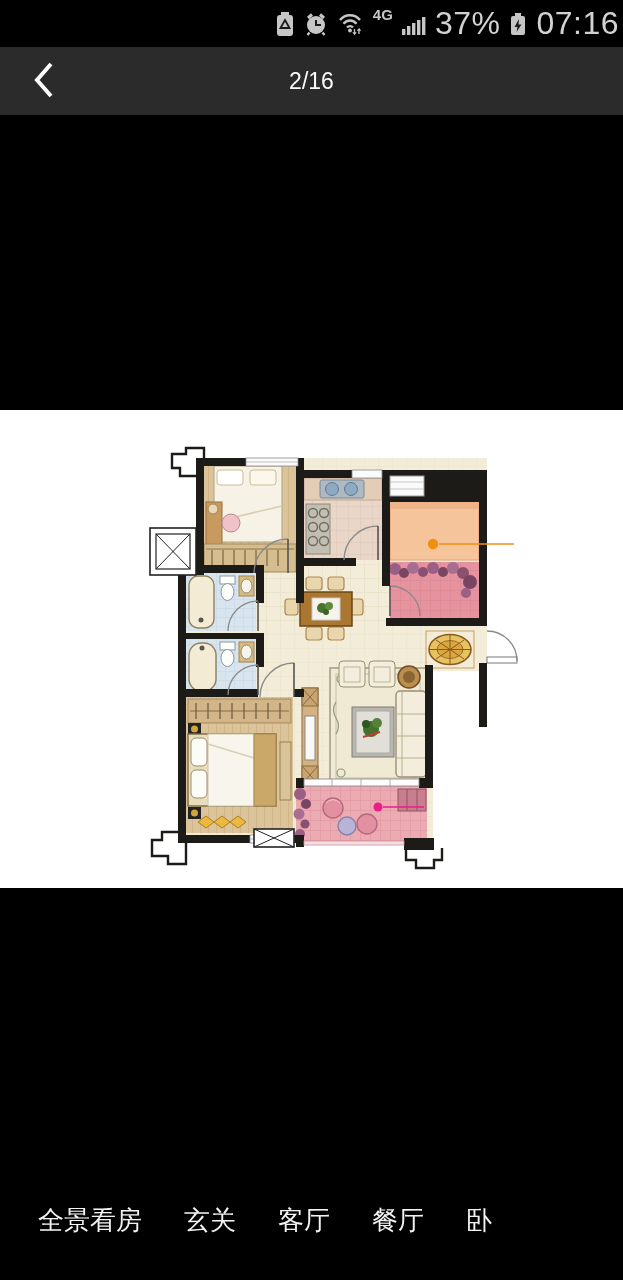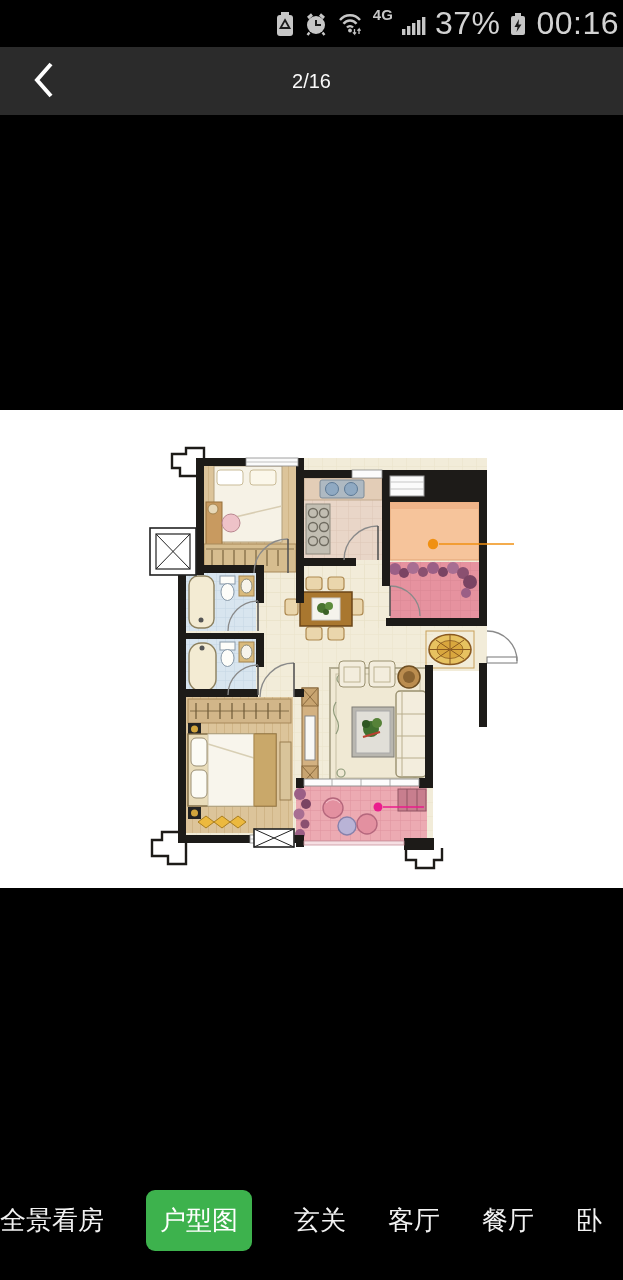--- a/index.html
+++ b/index.html
@@ -9,29 +9,29 @@
   .statusbar{position:absolute;top:0;left:0;right:0;height:47px;display:flex;align-items:center;
              justify-content:flex-end;gap:8px;padding-right:4px;color:#c6c6c6;padding-left:44px;}
   .statusbar svg{display:block;}
   .s-text{font-size:32px;color:#d2d2d2;letter-spacing:0.5px;}
   .net{font-size:15px;font-weight:bold;color:#c6c6c6;align-self:flex-start;margin-top:6px;}
   
   .appbar{position:absolute;top:47px;left:0;right:0;height:68px;background:#2b2b2b;}
   .back{position:absolute;left:22px;top:12px;width:44px;height:44px;display:flex;align-items:center;
         justify-content:center;cursor:pointer;background:none;border:none;padding:0;}
   .title{position:absolute;left:0;right:0;top:0;height:68px;display:flex;align-items:center;
-         justify-content:center;font-size:20px;color:#fafafa;}
+         justify-content:center;font-size:23px;color:#fafafa;}
   
   .photo{position:absolute;top:410px;left:0;width:623px;height:478px;background:#fff;}
   .photo svg{display:block;}
   
   .caption{position:absolute;left:38px;top:1120px;font-size:27px;color:#ffffff;}
   
   .tabbar{position:absolute;left:0;top:1184px;width:623px;height:72px;display:flex;align-items:center;
-          gap:42px;overflow:hidden;white-space:nowrap;box-sizing:border-box;}
+          padding-left:38px;gap:42px;overflow:hidden;white-space:nowrap;box-sizing:border-box;}
   .tab{font-size:26px;color:#f2f2f2;flex:0 0 auto;cursor:pointer;}
   .tab.active{background:#3db24d;color:#fff;padding:13px 14px;border-radius:9px;}
 </style>
 </head>
 <body>
 
 <div class="screen">
 
   <div class="statusbar">
     <span>
@@ -70,21 +70,21 @@
       </svg>
     </span>
     <span class="s-text">37%</span>
     <span>
       <svg width="20" height="28" viewBox="0 0 20 28">
         <rect x="7" y="3" width="6" height="3" fill="#c6c6c6"></rect>
         <rect x="3" y="6" width="14" height="19" rx="2" fill="#c6c6c6"></rect>
         <polygon points="11,9 6.5,17 9.5,17 8.5,22 13.5,14.5 10.5,14.5" fill="#1a1a1a"></polygon>
       </svg>
     </span>
-    <span class="s-text">00:16</span>
+    <span class="s-text">07:16</span>
   </div>
 
   <div class="appbar">
     <div class="title">2/16</div>
     <button class="back">
       <span>
         <svg width="24" height="40" viewBox="0 0 24 40">
           <polyline points="19,4 5,20 19,36" stroke="#ffffff" stroke-width="4" fill="none"></polyline>
         </svg>
       </span>
@@ -374,20 +374,19 @@
           <line x1="383" y1="397" x2="424" y2="397" stroke="#ea1d8d" stroke-width="1.4"></line>
           <circle cx="378" cy="397" r="4.5" fill="#ea1d8d"></circle>
         </g>
       </g>
     </svg>
   </div>
 
 
   <div class="tabbar">
     <span class="tab">全景看房</span>
-    <span class="tab active">户型图</span>
     <span class="tab">玄关</span>
     <span class="tab">客厅</span>
     <span class="tab">餐厅</span>
     <span class="tab">卧</span>
   </div>
 
 </div>
 
 </body></html>

